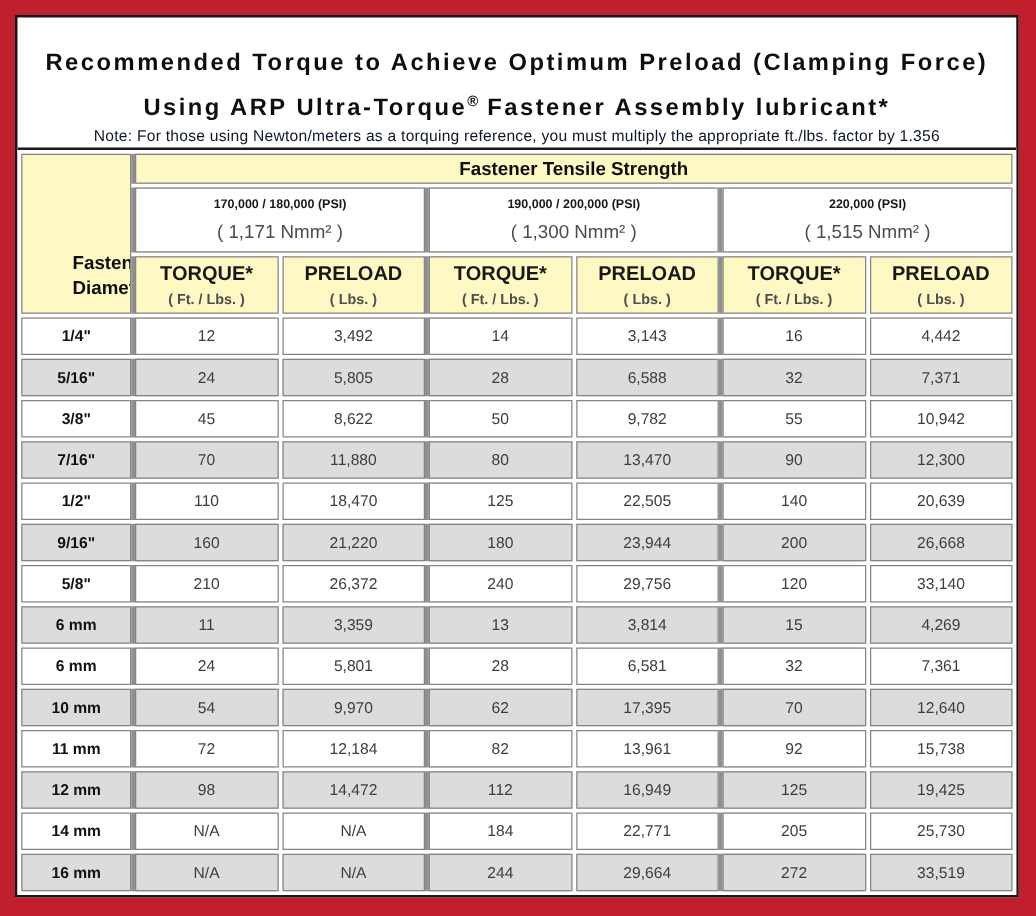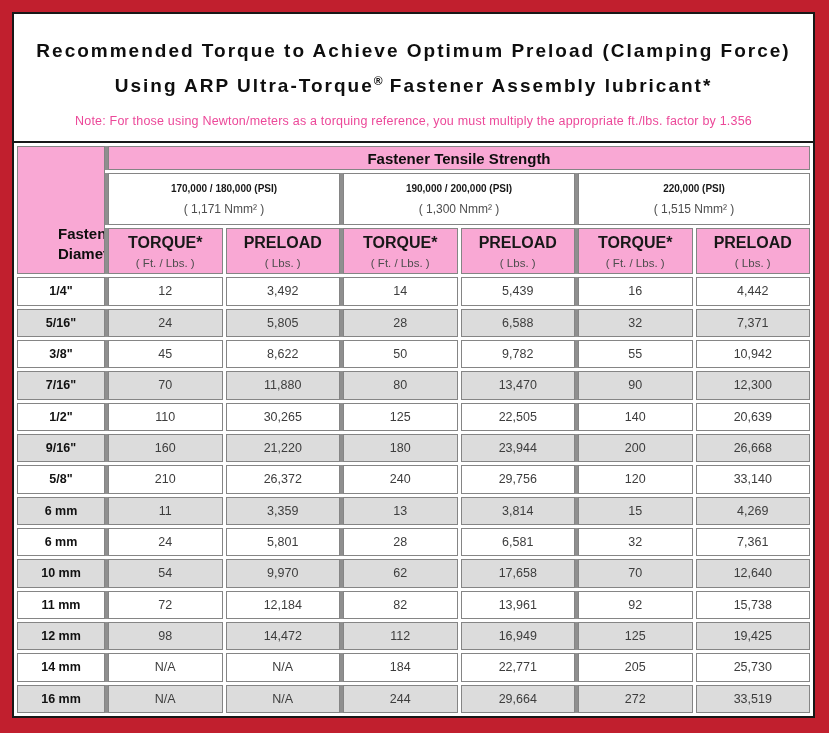--- a/index.html
+++ b/index.html
@@ -16,48 +16,48 @@
     border: 2px solid #181818;
     display: flex; flex-direction: column;
   }
   .title-block { text-align: center; padding-top: 22px; }
   .title-line {
     font-size: 19px; font-weight: bold; color: #0e0e0e;
     letter-spacing: 2px; line-height: 30px;
   }
   .reg-sup { font-size: 12px; vertical-align: super; letter-spacing: 0; }
   .note {
-    font-size: 12.5px; color: #ec4899;
-    margin-top: 13px; padding-bottom: 13px; letter-spacing: 0.2px;
+    font-size: 12.5px; color: #0f172a;
+    padding-bottom: 2px; letter-spacing: 0.2px;
   }
   .table-wrap { flex: 1; border-top: 2px solid #181818; background: #ffffff; }
   table {
     width: 100%; height: 100%;
     border-collapse: separate; border-spacing: 3px;
     table-layout: fixed;
   }
   th, td {
     border: 1px solid #858585;
     text-align: center; vertical-align: middle;
     padding: 0; overflow: hidden;
     background: #ffffff;
   }
-  .hdr-bg { background: #f9a8d4; }
+  .hdr-bg { background: #fef9c3; }
   .gsep { box-shadow: -3px 0 0 0 #8f8f8f; }
   th.dia-head {
     vertical-align: bottom; padding-bottom: 9px;
     font-size: 15px; line-height: 20px; color: #0e0e0e; padding-left: 40px;
   }
   th.tensile { font-size: 15px; color: #0e0e0e; height: 24px; }
   th.psi-cell { height: 52px; }
   th.psi-cell .psi { font-size: 10px; font-weight: bold; color: #181818; }
-  th.psi-cell .nmm { font-size: 12px; font-weight: normal; color: #4d4d4d; margin-top: 8px; }
+  th.psi-cell .nmm { font-size: 15px; font-weight: normal; color: #4d4d4d; margin-top: 8px; }
   th.colhdr { height: 46px; }
   th.colhdr .main { font-size: 16px; font-weight: bold; color: #181818; }
-  th.colhdr .sub { font-size: 11.5px; font-weight: normal; color: #4d4d4d; margin-top: 5px; }
+  th.colhdr .sub { font-size: 11.5px; font-weight: bold; color: #4d4d4d; margin-top: 5px; }
   tbody td { font-size: 12.5px; color: #3d3d3d; }
   tbody td.dia { font-weight: bold; color: #111111; }
   tbody tr.alt td { background: #dcdcdc; }
 </style>
 </head>
 <body>
 
 <div class="content">
 
   <div class="title-block">
@@ -125,21 +125,21 @@
             <div class="sub">( Lbs. )</div>
           </th>
         </tr>
       </thead>
       <tbody>
           <tr>
             <td class="dia">1/4"</td>
             <td class="gsep">12</td>
             <td>3,492</td>
             <td class="gsep">14</td>
-            <td>5,439</td>
+            <td>3,143</td>
             <td class="gsep">16</td>
             <td>4,442</td>
           </tr>
           <tr class="alt">
             <td class="dia">5/16"</td>
             <td class="gsep">24</td>
             <td>5,805</td>
             <td class="gsep">28</td>
             <td>6,588</td>
             <td class="gsep">32</td>
@@ -159,21 +159,21 @@
             <td class="gsep">70</td>
             <td>11,880</td>
             <td class="gsep">80</td>
             <td>13,470</td>
             <td class="gsep">90</td>
             <td>12,300</td>
           </tr>
           <tr>
             <td class="dia">1/2"</td>
             <td class="gsep">110</td>
-            <td>30,265</td>
+            <td>18,470</td>
             <td class="gsep">125</td>
             <td>22,505</td>
             <td class="gsep">140</td>
             <td>20,639</td>
           </tr>
           <tr class="alt">
             <td class="dia">9/16"</td>
             <td class="gsep">160</td>
             <td>21,220</td>
             <td class="gsep">180</td>
@@ -206,21 +206,21 @@
             <td class="gsep">28</td>
             <td>6,581</td>
             <td class="gsep">32</td>
             <td>7,361</td>
           </tr>
           <tr class="alt">
             <td class="dia">10 mm</td>
             <td class="gsep">54</td>
             <td>9,970</td>
             <td class="gsep">62</td>
-            <td>17,658</td>
+            <td>17,395</td>
             <td class="gsep">70</td>
             <td>12,640</td>
           </tr>
           <tr>
             <td class="dia">11 mm</td>
             <td class="gsep">72</td>
             <td>12,184</td>
             <td class="gsep">82</td>
             <td>13,961</td>
             <td class="gsep">92</td>

